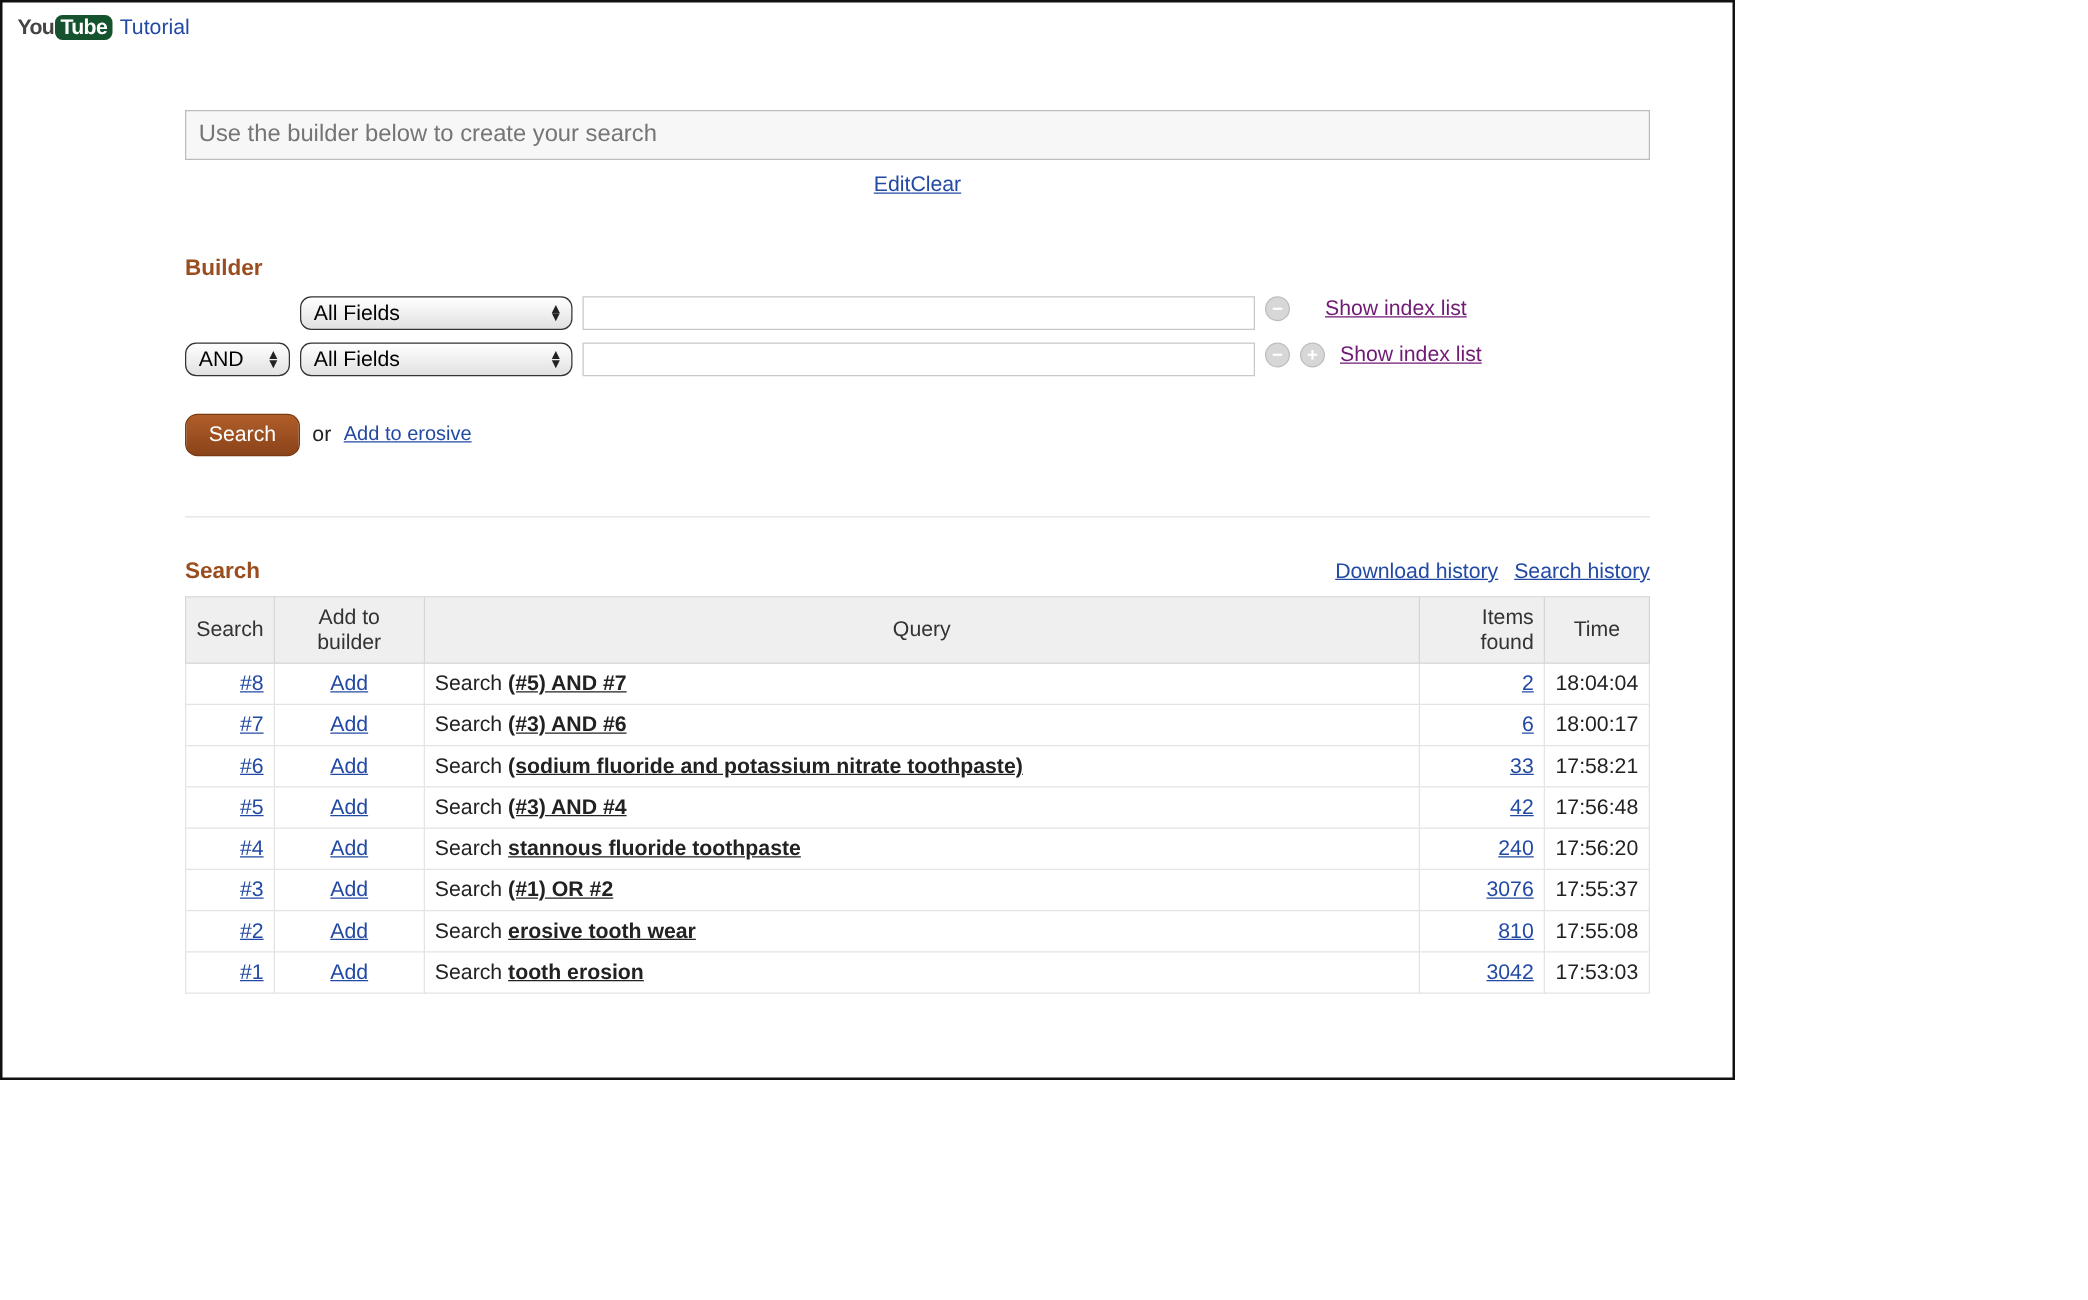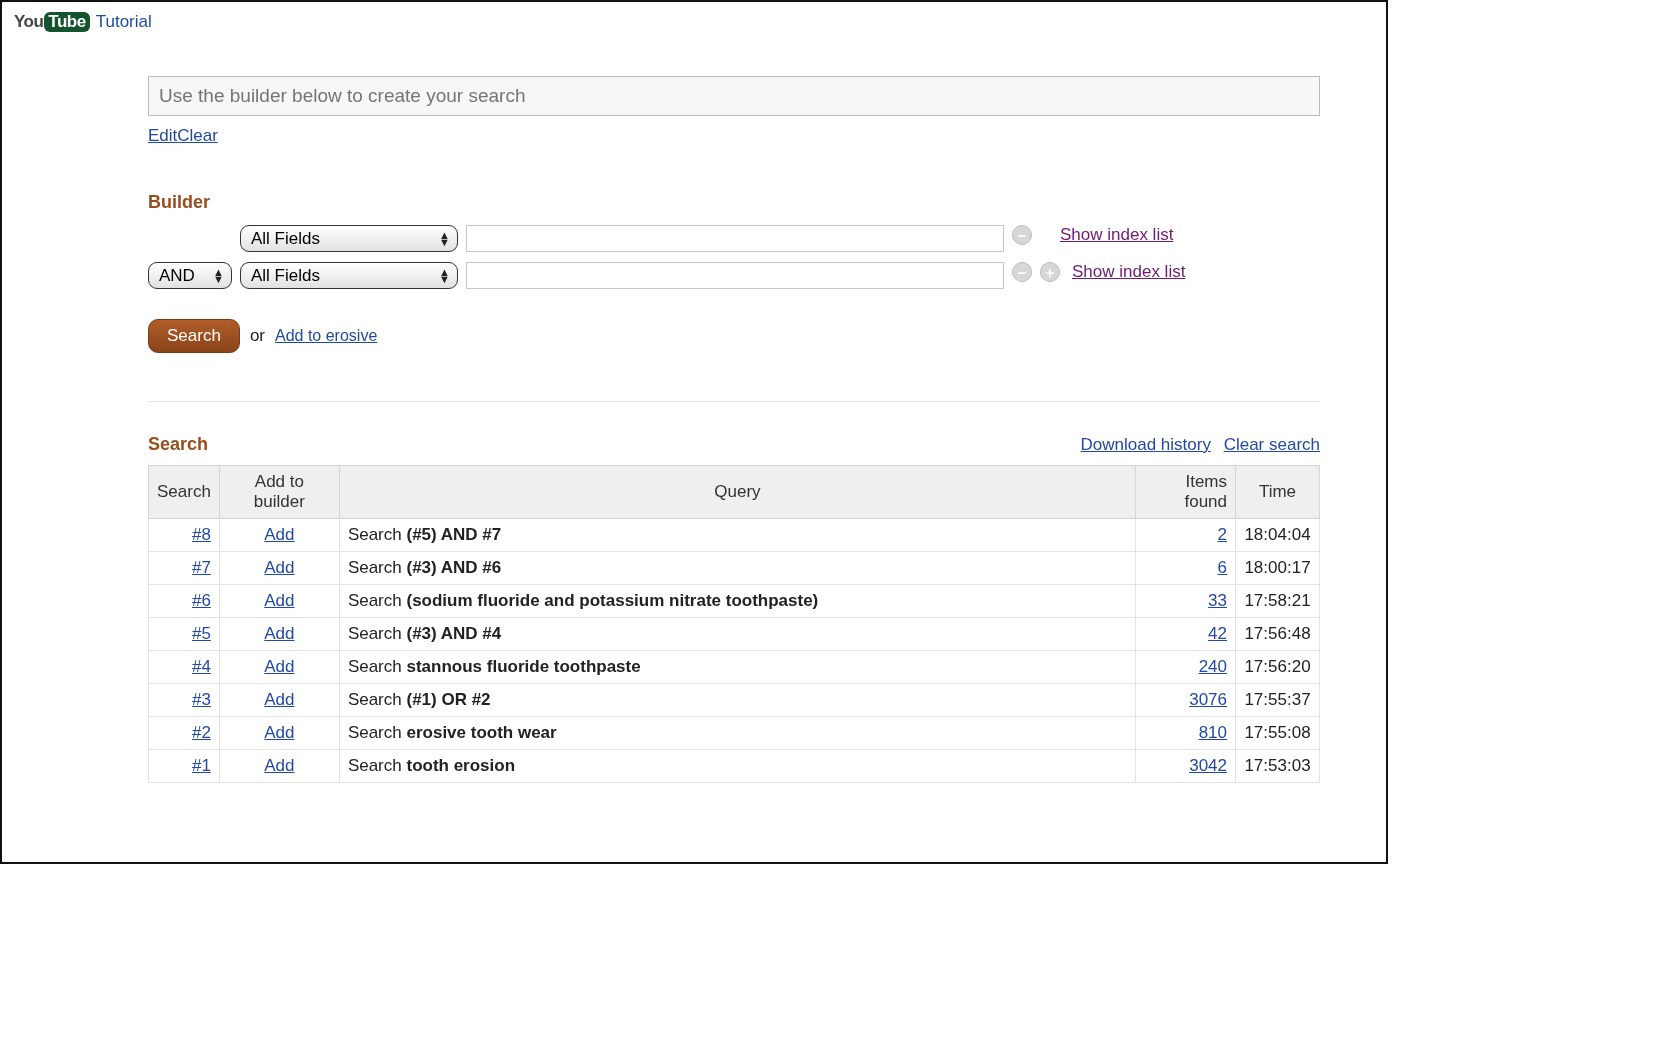--- a/index.html
+++ b/index.html
@@ -50,33 +50,33 @@
     margin-left: 1px;
     font-weight: bold;
   }
   .tutorial-link {
     color: #2249a3;
     font-size: 17px;
     text-decoration: none;
   }
   .content {
     width: 1172px;
-    margin: 44px 0 0 134px;
+    margin: 56px 0 0 134px;
   }
   .search-box {
     width: 100%;
     border: 1px solid #bcbcbc;
     background: #f7f7f7;
     padding: 8px 10px;
     font-size: 19px;
     color: #7a7a7a;
   }
   .search-links {
     display: flex;
-    justify-content: flex-start;
+    justify-content: center;
     margin-top: 10px;
     font-size: 17px;
   }
   .link {
     color: #2249a3;
     text-decoration: underline;
     cursor: pointer;
   }
   .section-h {
     color: #9a4d1e;
@@ -199,21 +199,21 @@
   table.history td {
     border: 1px solid #e3e3e3;
     padding: 6px 8px;
     vertical-align: middle;
   }
   .col-search { width: 66px; text-align: right; }
   .col-add { width: 120px; text-align: center; }
   .col-items { width: 100px; text-align: right; }
   .col-time { width: 84px; text-align: center; }
   .q-prefix { font-weight: normal; }
-  .q-bold { font-weight: bold; }
+  .q-bold { font-weight: bold; text-decoration: underline; }
   .num-link { color: #2249a3; text-decoration: underline; }
 </style>
 </head>
 <body>
 
 <div class="page">
 
   <div class="header">
     <div class="tutorial-block">
       <span class="yt-logo">
@@ -274,21 +274,21 @@
       <span class="or-text">or</span>
       <span class="link">Add to erosive</span>
     </div>
 
     <hr class="sep">
 
     <div class="history-head">
       <div class="section-h" style="margin:0">Search</div>
       <div class="history-links">
         <span class="link">Download history</span>
-        <span class="link">Clear search</span>
+        <span class="link">Search history</span>
       </div>
     </div>
 
     <table class="history">
       <thead>
         <tr>
           <th class="col-search">Search</th>
           <th class="col-add">Add to builder</th>
           <th>Query</th>
           <th class="col-items">Items found</th>

